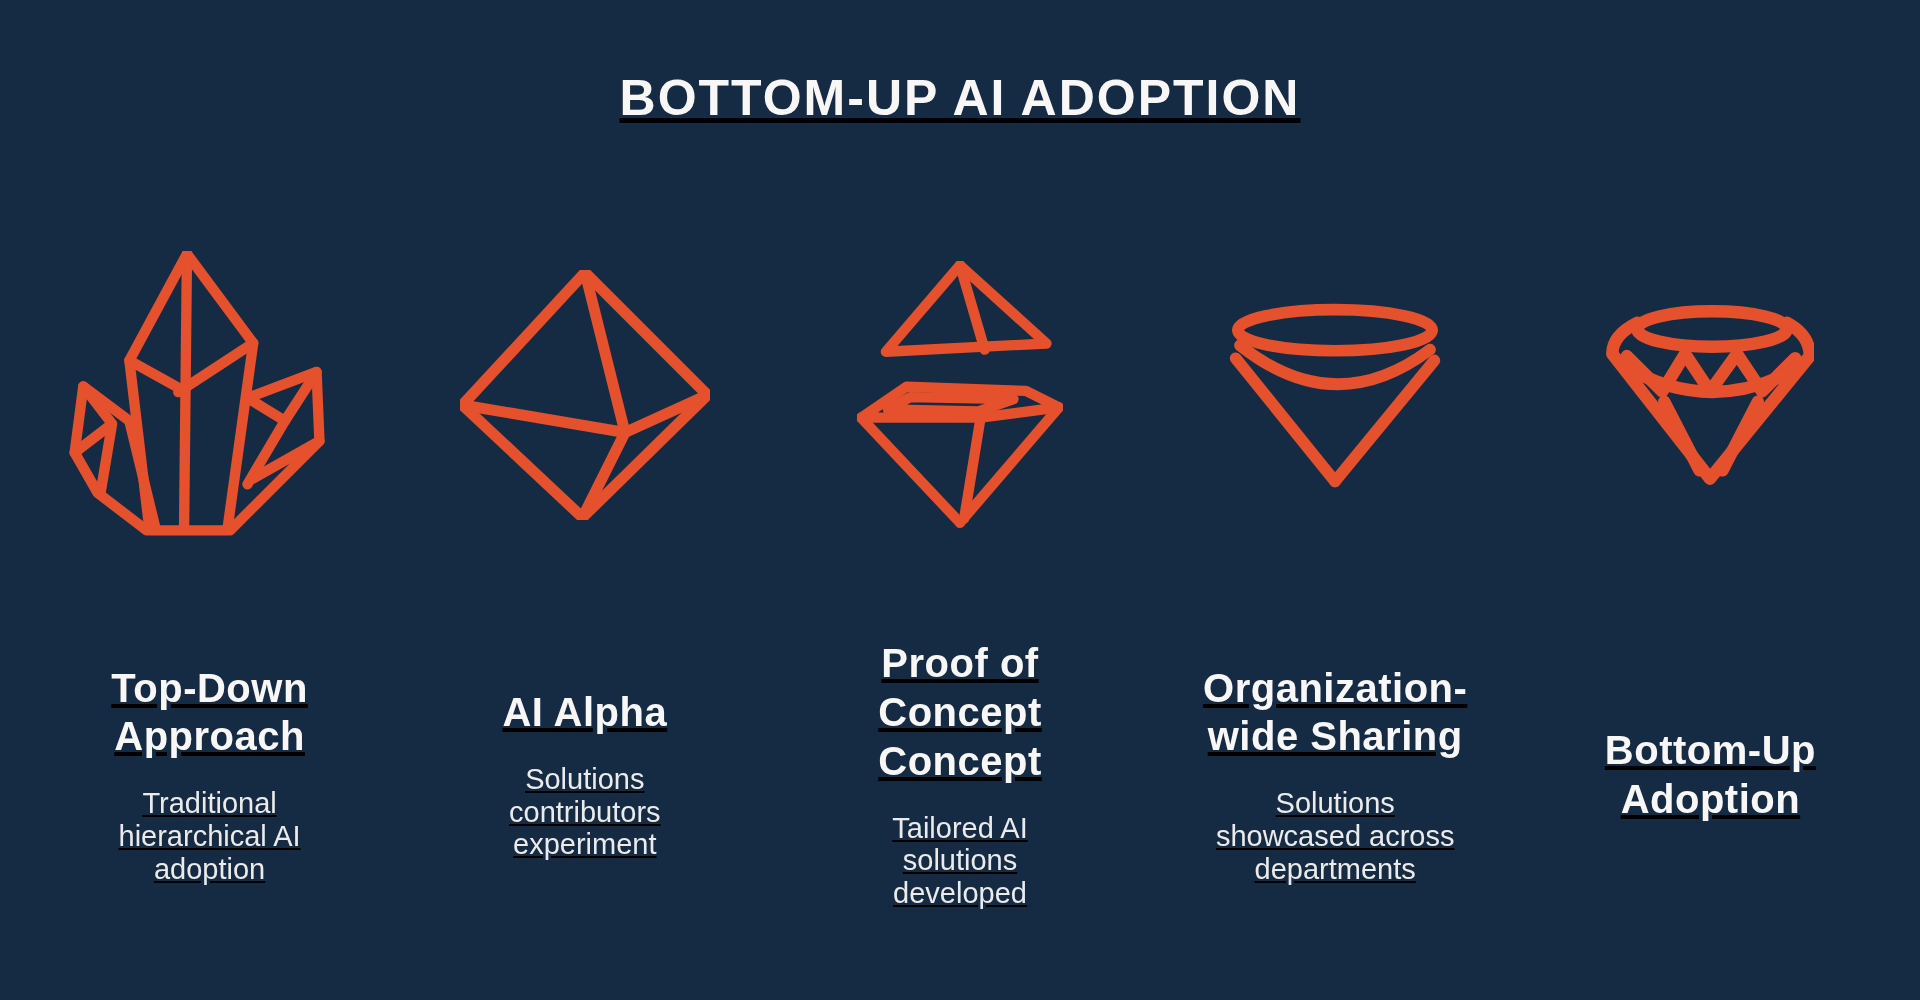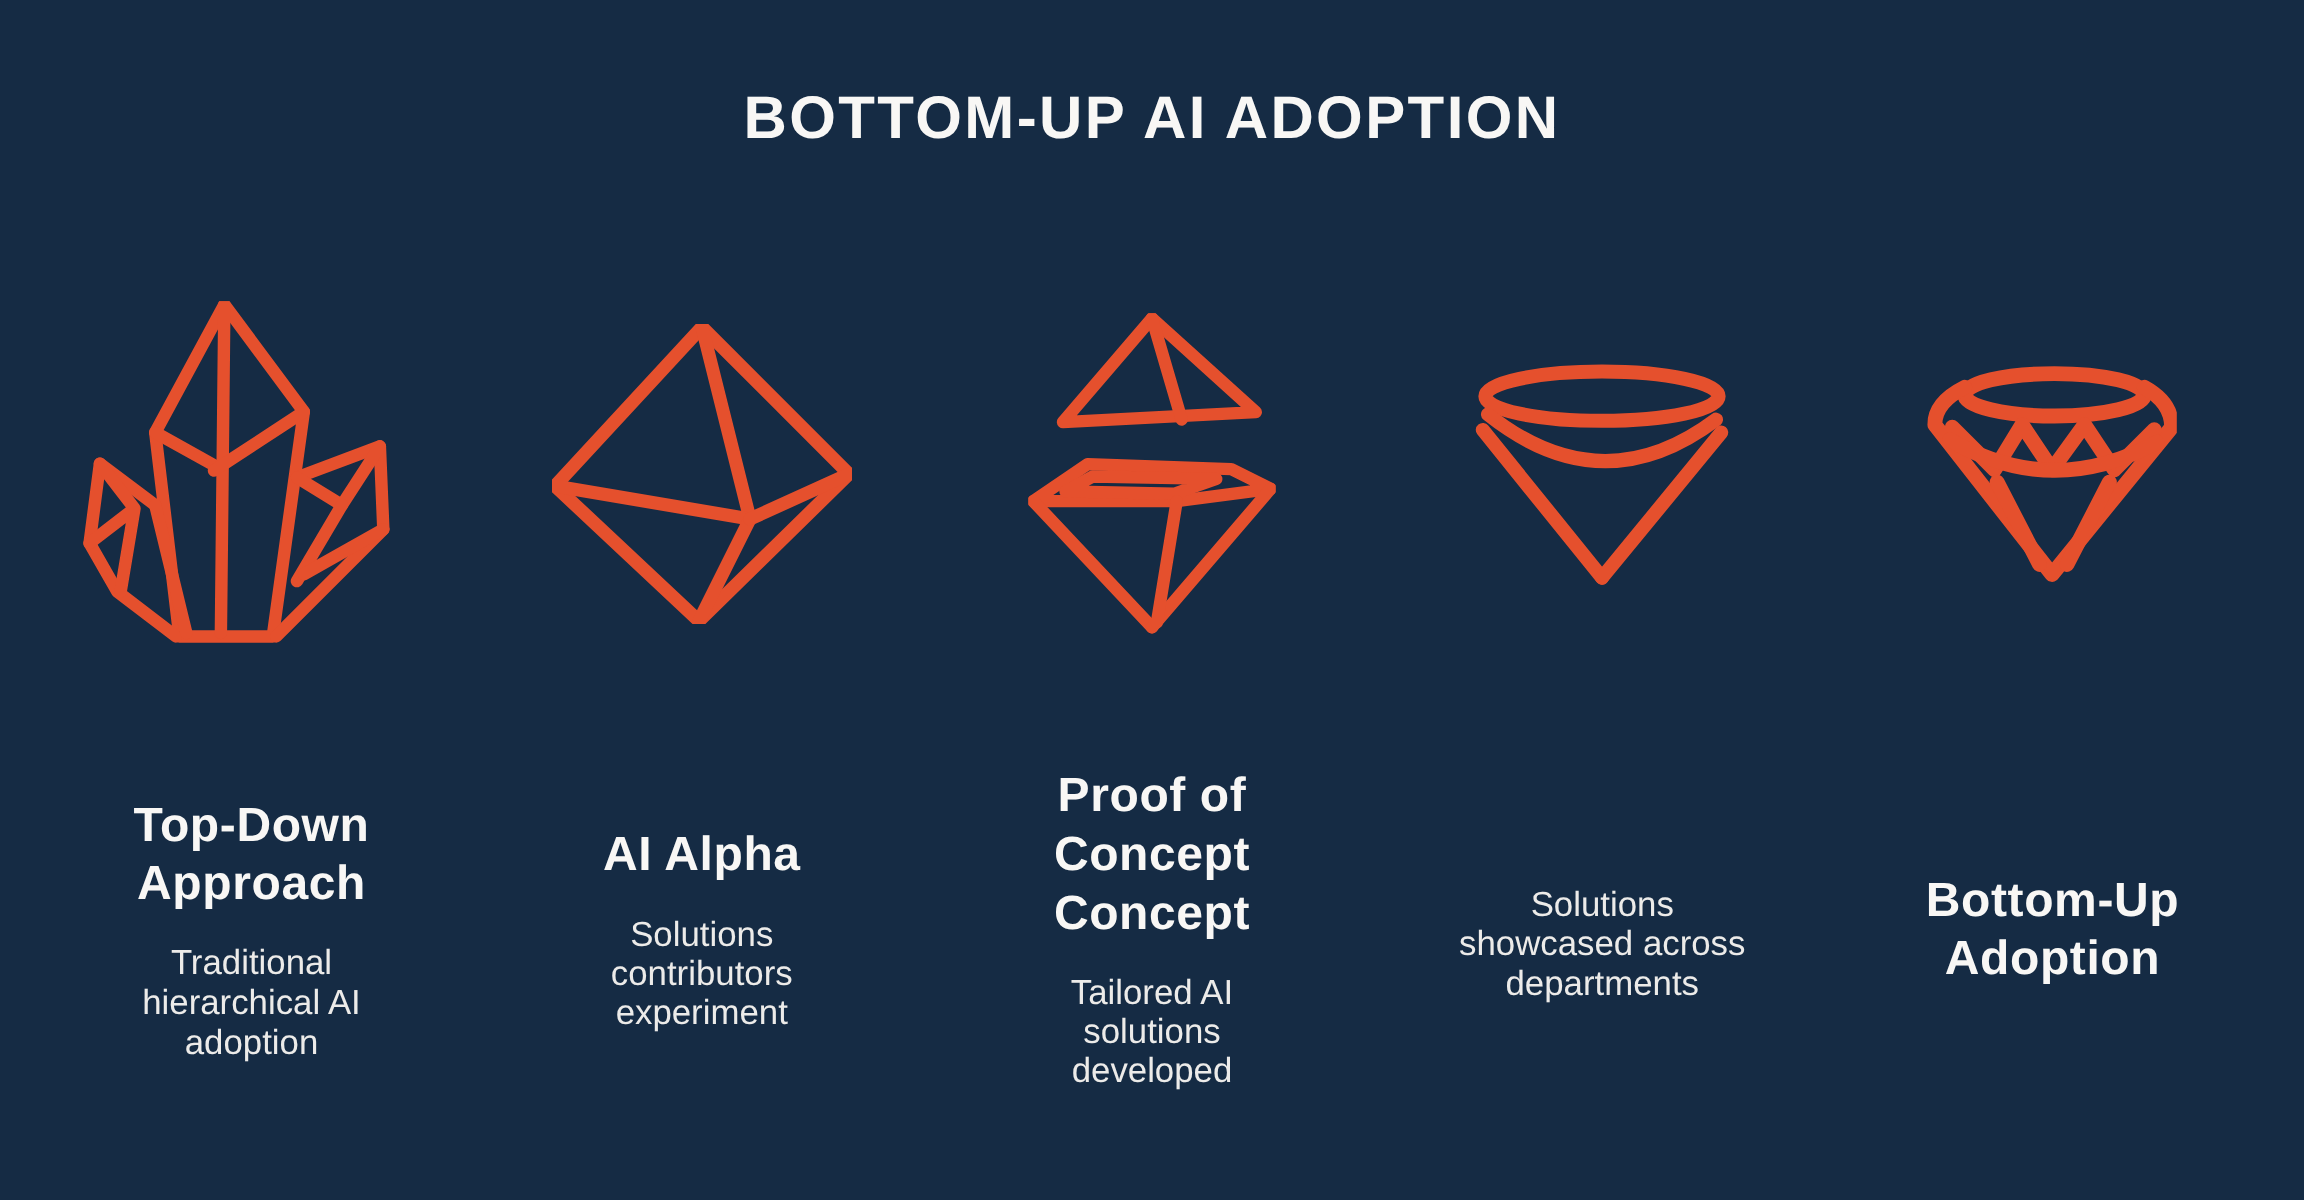--- a/index.html
+++ b/index.html
@@ -10,20 +10,21 @@
     width: 1920px;
     height: 1000px;
     overflow: hidden;
     background: var(--bg, #152B44);
     font-family: "Liberation Sans", sans-serif;
   }
   .page {
     width: 1920px;
     height: 896px;
     position: relative;
+    text-decoration: underline;
   }
   .title {
     margin: 0;
     padding-top: 70px;
     text-align: center;
     font-size: 50px;
     line-height: 1.15;
     font-weight: 700;
     letter-spacing: 2px;
     color: var(--heading, #F8F7F5);
@@ -174,20 +175,22 @@
       <div class="icon-wrap">
         <svg width="216" height="186" viewBox="0 0 100 86">
           <ellipse stroke-width="5.4" cx="50" cy="13" rx="45" ry="9.5"></ellipse>
           <path stroke-width="5.4" d="M6 20 Q50 55 94 22"></path>
           <path stroke-width="5.4" d="M4 26 L50 83"></path>
           <path stroke-width="5.4" d="M96 27 L50 83"></path>
         </svg>
       </div>
       <div class="text-block">
         <h2 class="heading">
+          <span>Organization-</span>
+          <span>wide Sharing</span>
         </h2>
         <p class="desc">
           <span>Solutions</span>
           <span>showcased across</span>
           <span>departments</span>
         </p>
       </div>
     </section>
 
     <section class="column">

